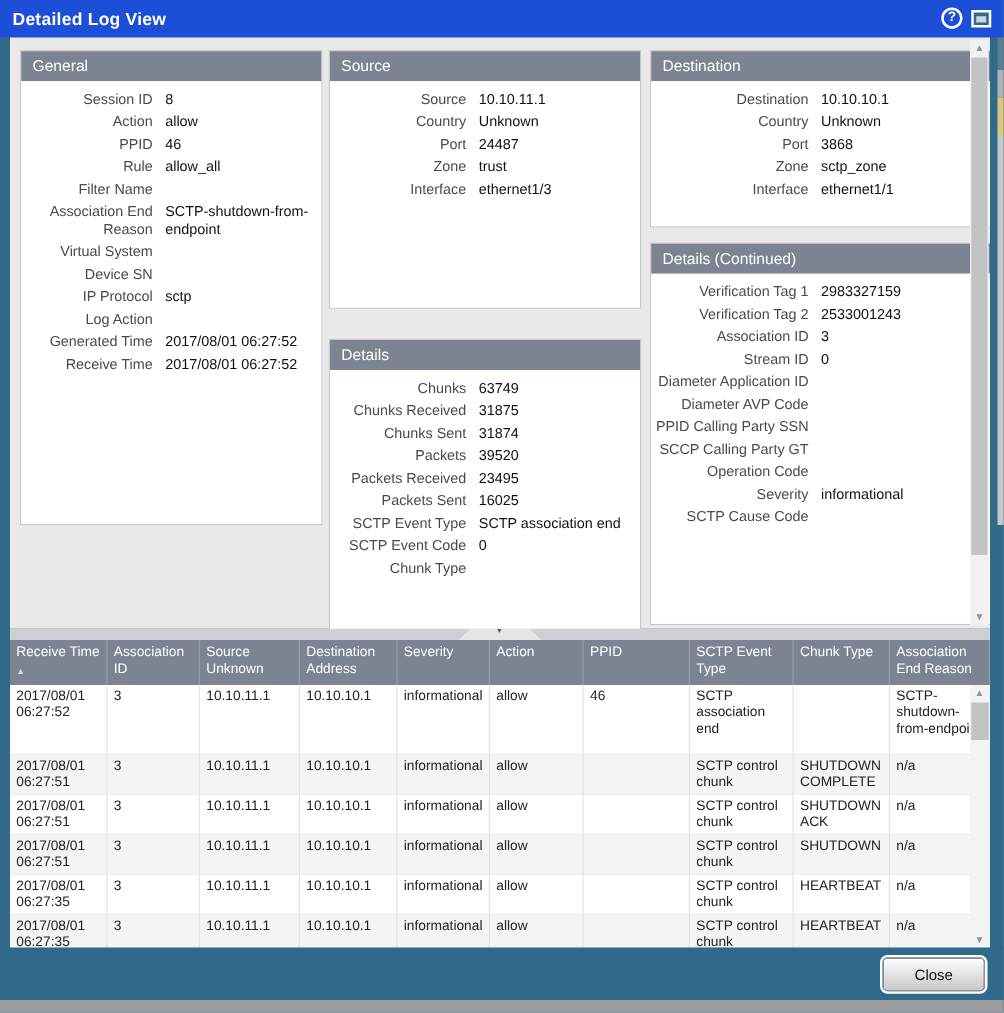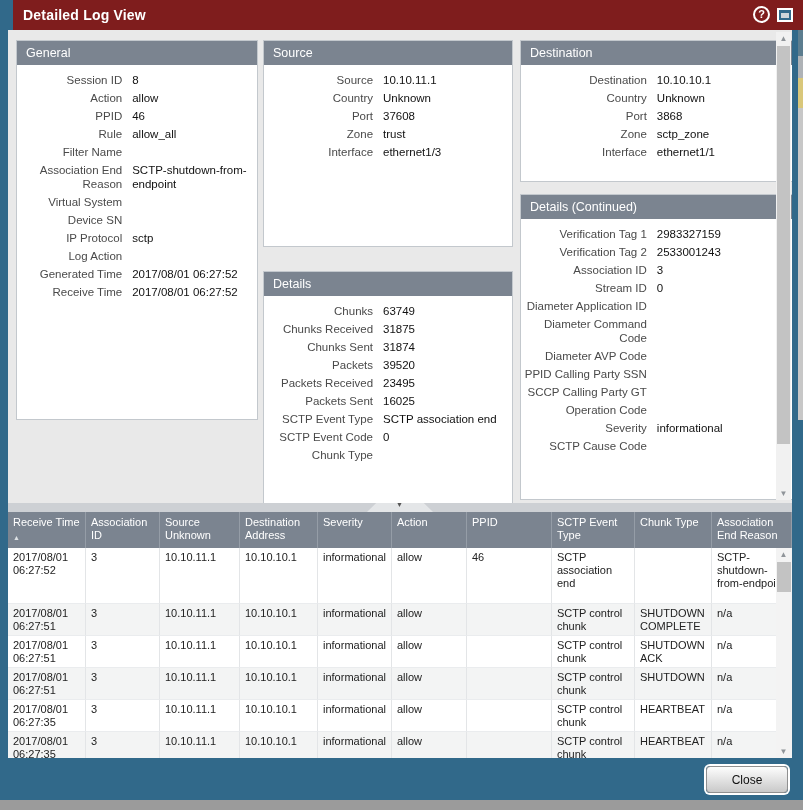--- a/index.html
+++ b/index.html
@@ -4,21 +4,21 @@
 <style>
   html,body{margin:0;padding:0;}
   body{
     width:803px;height:810px;overflow:hidden;position:relative;
     font-family:"Liberation Sans", sans-serif;
     background:#31698a;
   }
   .dialog{position:absolute;inset:0;background:#31698a;}
 
   
-  .titlebar{position:absolute;top:0;left:0;right:0;height:30px;background:#7f1d1d;margin-left:13px;}
+  .titlebar{position:absolute;top:0;left:0;right:0;height:30px;background:#1d4ed8;}
   .titlebar .title{position:absolute;left:10px;top:0;line-height:30px;color:#fff;
     font-size:14px;font-weight:bold;letter-spacing:.2px;}
   .tb-icons{position:absolute;right:10px;top:6px;display:flex;gap:7px;align-items:center;}
   .help-ic{width:17px;height:17px;border-radius:50%;border:2px solid #fff;box-sizing:border-box;
     color:#fff;font-size:11px;font-weight:bold;text-align:center;line-height:13px;cursor:pointer;}
   .max-ic{width:16px;height:14px;border:2px solid #fff;box-sizing:border-box;position:relative;cursor:pointer;background:#31698a;}
   .max-ic::after{content:"";position:absolute;left:2px;right:2px;top:3px;bottom:2px;background:#cfd6da;}
 
   
   .upper{position:absolute;top:30px;left:8px;width:784px;height:473px;background:#e9e9e9;overflow:hidden;}
@@ -158,21 +158,21 @@
               <div class="prow">
                 <div class="plabel">Source</div>
                 <div class="pvalue">10.10.11.1</div>
               </div>
               <div class="prow">
                 <div class="plabel">Country</div>
                 <div class="pvalue">Unknown</div>
               </div>
               <div class="prow">
                 <div class="plabel">Port</div>
-                <div class="pvalue">37608</div>
+                <div class="pvalue">24487</div>
               </div>
               <div class="prow">
                 <div class="plabel">Zone</div>
                 <div class="pvalue">trust</div>
               </div>
               <div class="prow">
                 <div class="plabel">Interface</div>
                 <div class="pvalue">ethernet1/3</div>
               </div>
             </div>
@@ -259,24 +259,20 @@
               <div class="prow">
                 <div class="plabel">Association ID</div>
                 <div class="pvalue">3</div>
               </div>
               <div class="prow">
                 <div class="plabel">Stream ID</div>
                 <div class="pvalue">0</div>
               </div>
               <div class="prow">
                 <div class="plabel">Diameter Application ID</div>
-                <div class="pvalue"></div>
-              </div>
-              <div class="prow">
-                <div class="plabel">Diameter Command Code</div>
                 <div class="pvalue"></div>
               </div>
               <div class="prow">
                 <div class="plabel">Diameter AVP Code</div>
                 <div class="pvalue"></div>
               </div>
               <div class="prow">
                 <div class="plabel">PPID Calling Party SSN</div>
                 <div class="pvalue"></div>
               </div>

